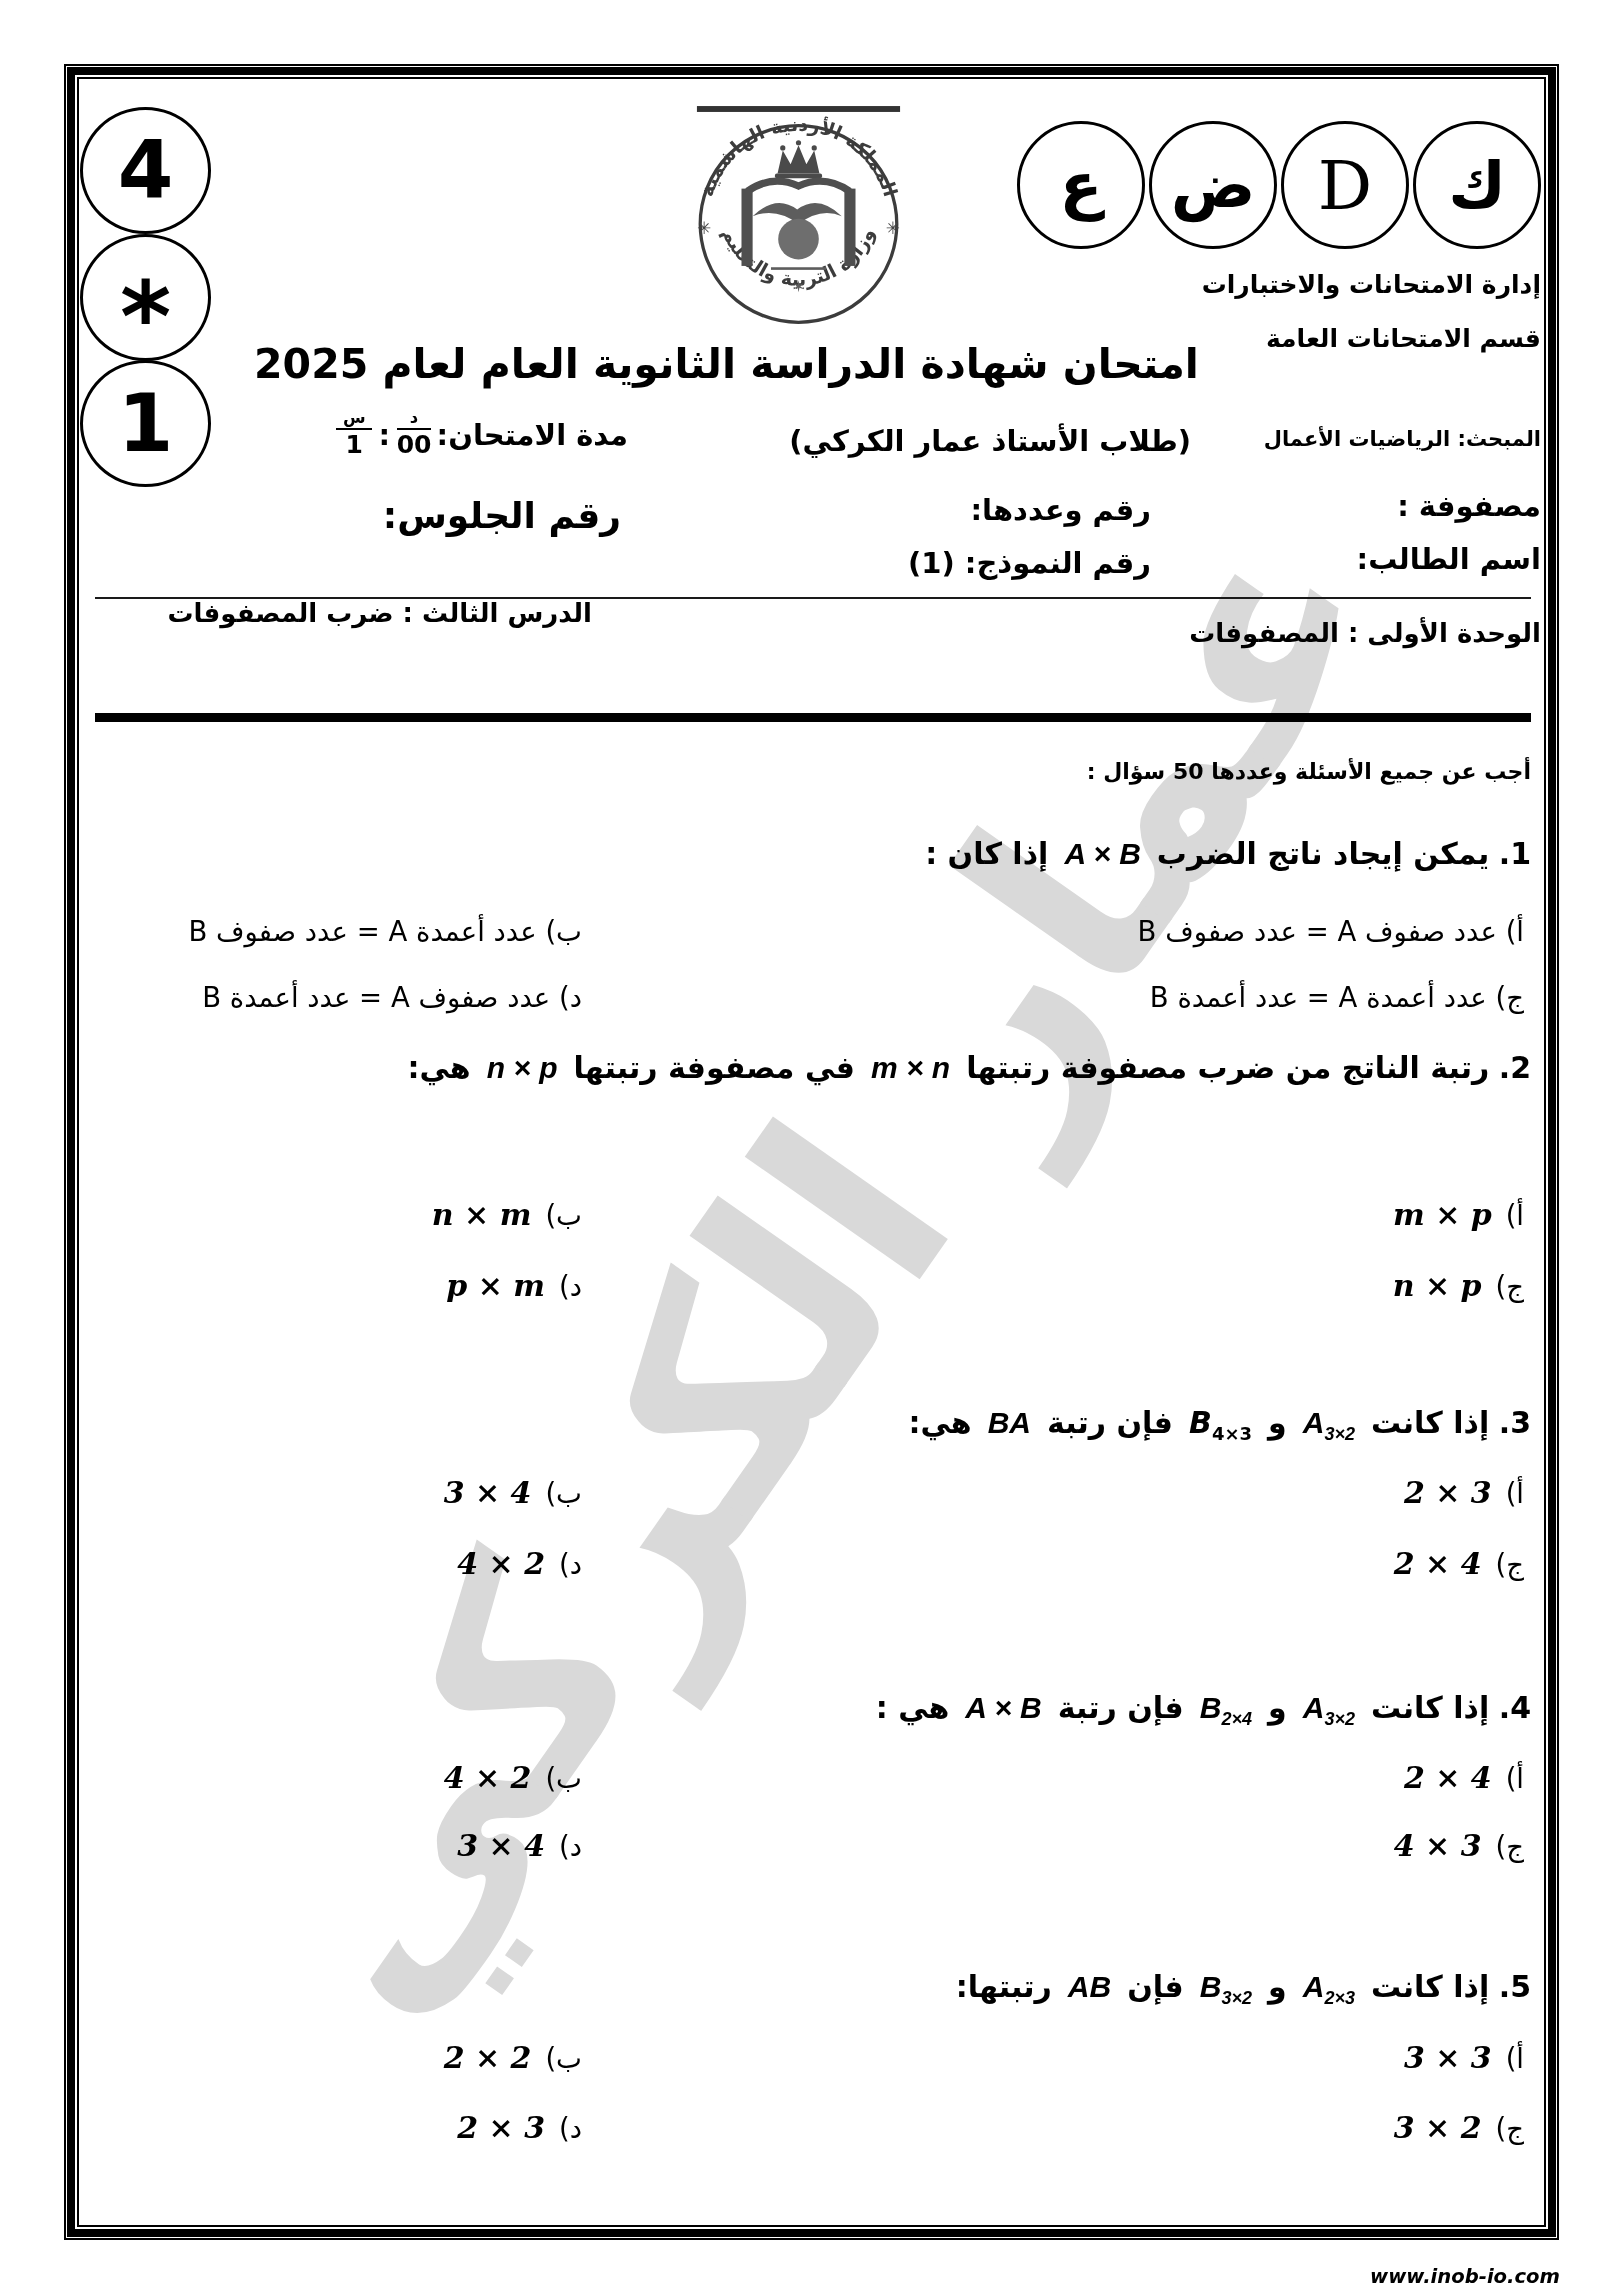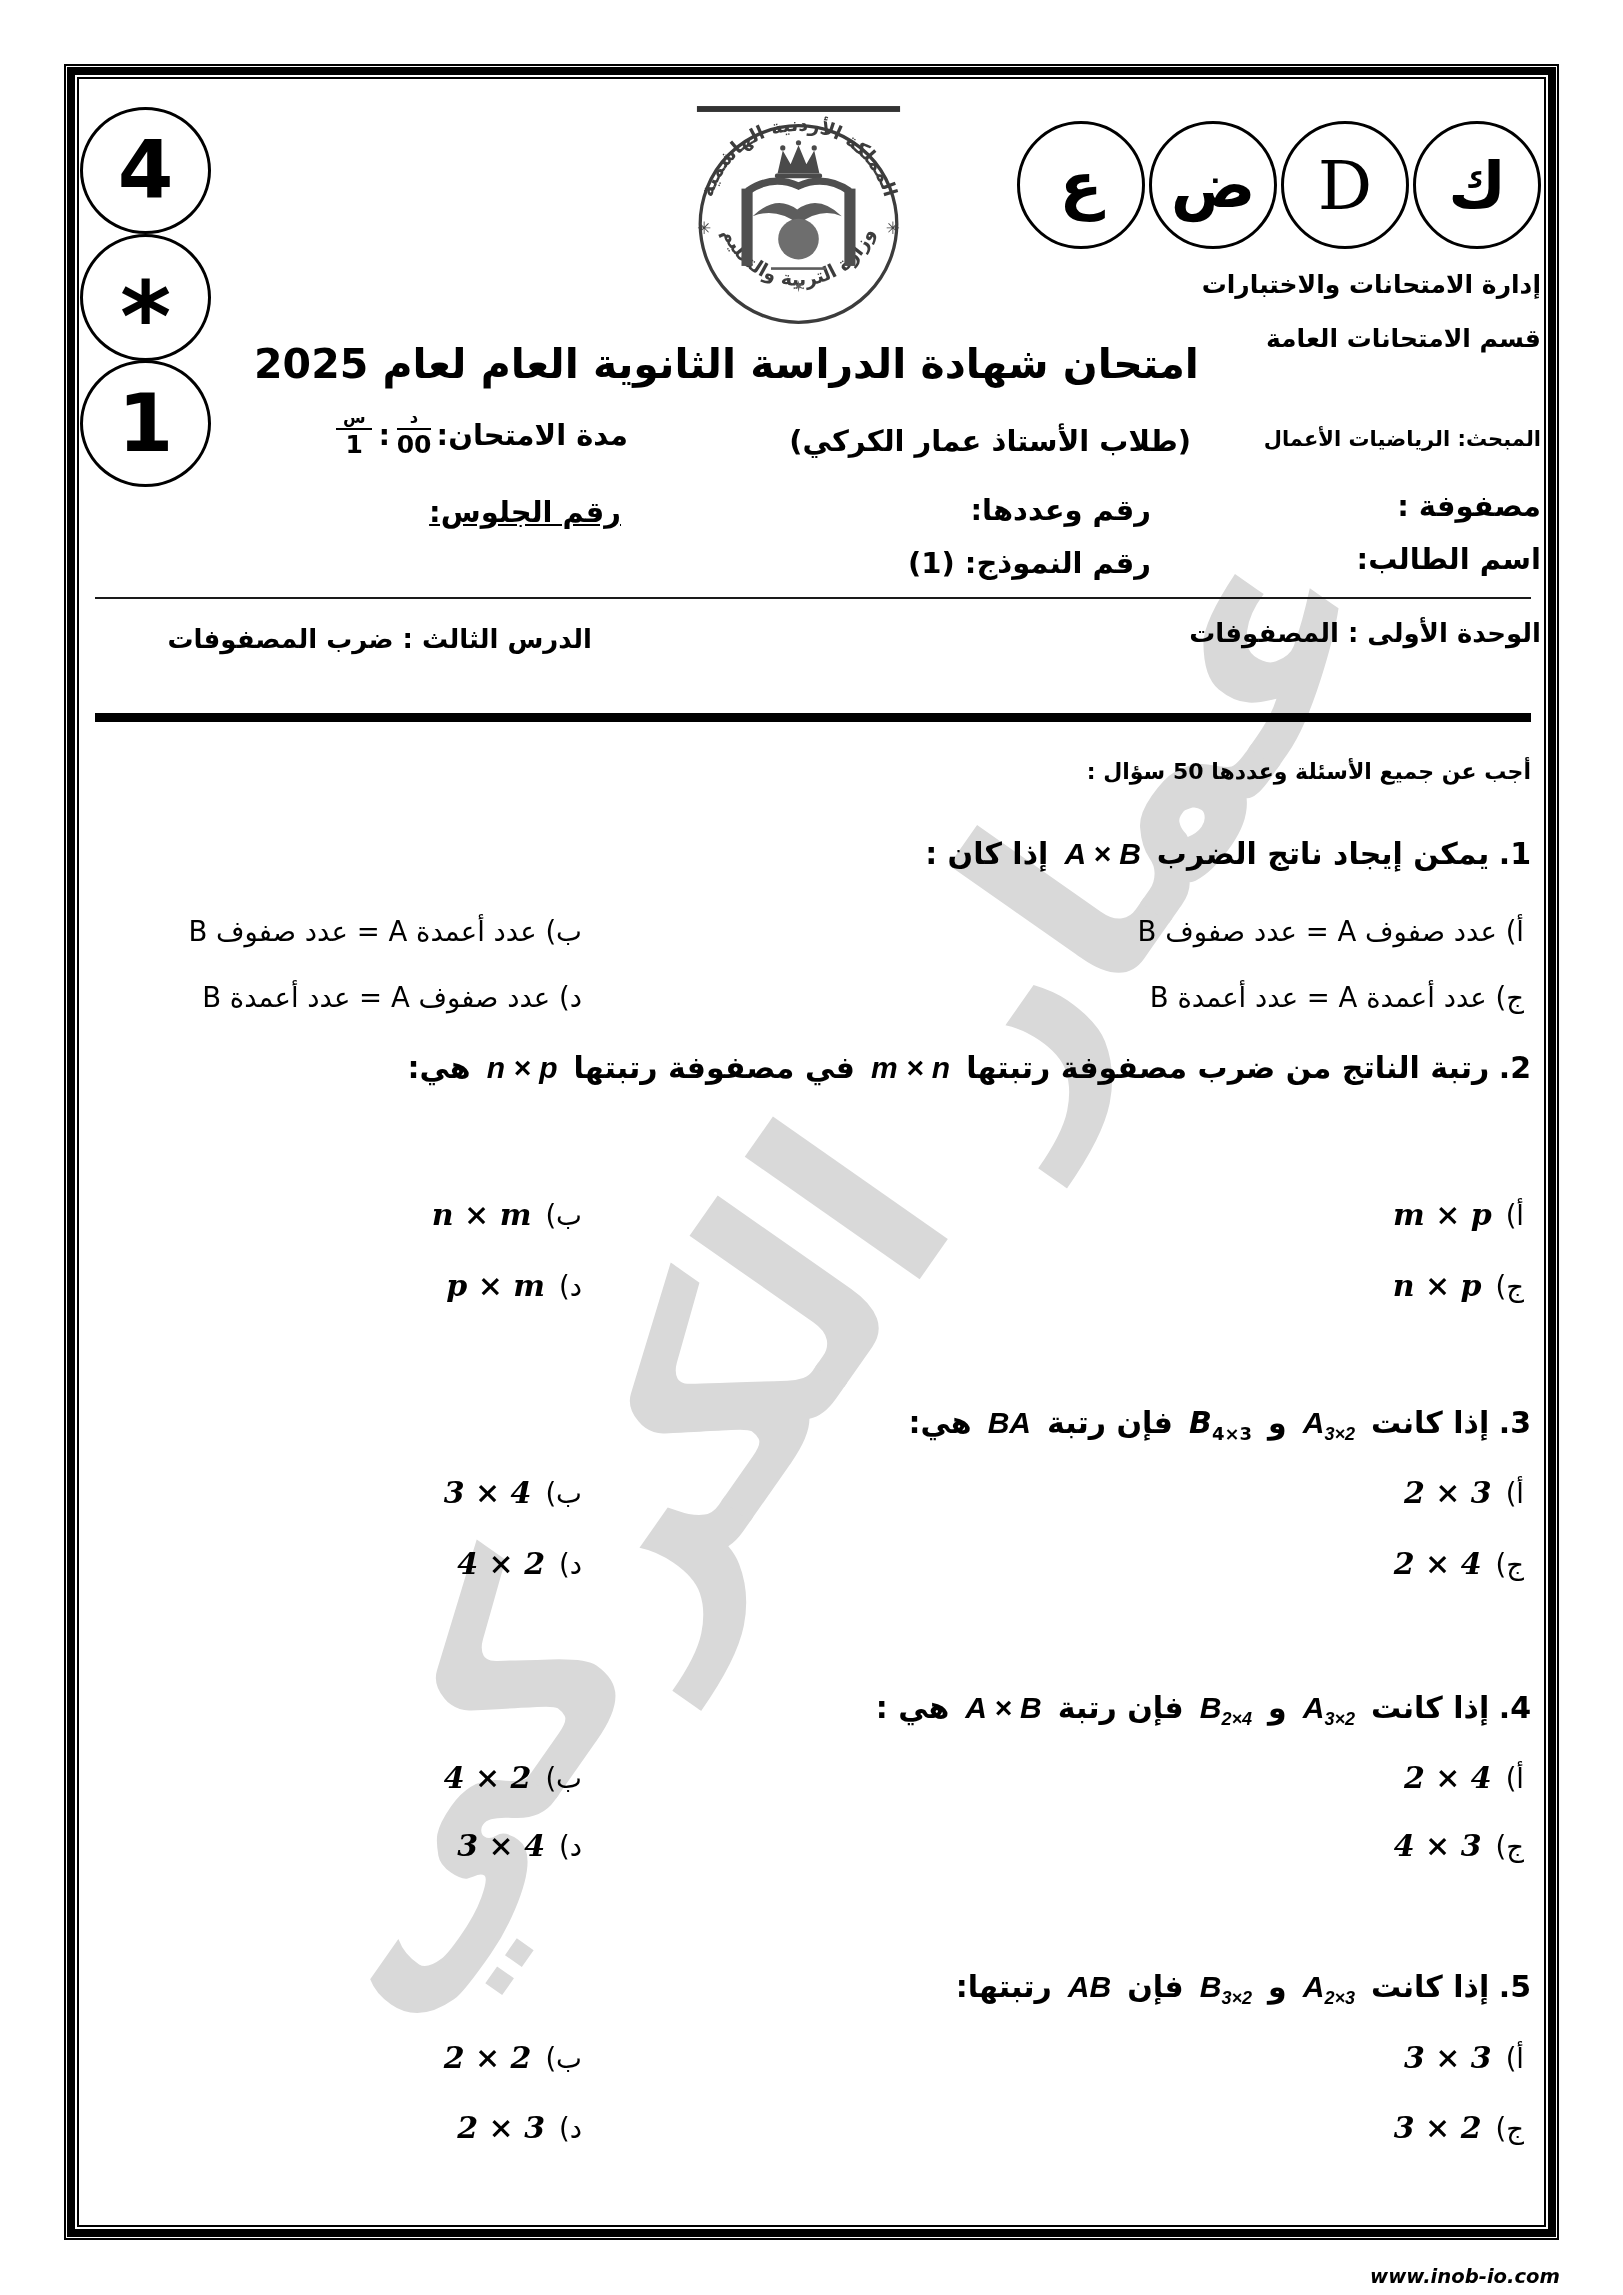--- a/index.html
+++ b/index.html
@@ -37,31 +37,31 @@
   .logo{position:absolute;left:674px;top:106px;z-index:2;}
   
   .dept1{right:82px;top:270px;font-size:25px;}
   .dept2{right:82px;top:324px;font-size:25px;}
   .title{left:0;right:170px;top:340px;text-align:center;font-size:41px;}
   .subject{right:82px;top:427px;font-size:21px;}
   .subtitle{right:432px;top:424px;font-size:29px;}
   .duration{right:995px;top:410px;font-size:29px;display:flex;direction:rtl;align-items:center;}
   .field{right:82px;top:489px;font-size:29px;}
   .subjnum{right:472px;top:493px;font-size:29px;}
-  .seatnum{right:1002px;top:495px;font-size:29px;text-decoration:underline;}
+  .seatnum{right:1002px;top:495px;font-size:36px;}
   .student{right:82px;top:542px;font-size:29px;}
   .formnum{right:472px;top:546px;font-size:29px;}
   .frac{display:inline-block;text-align:center;vertical-align:middle;margin:0 5.2px;}
   .frac .top{display:block;font-size:16.4px;font-weight:bold;line-height:1;border-bottom:2.6px solid #000;padding:0 6.5px 2px;}
   .frac .bot{display:block;font-size:25px;font-weight:bold;line-height:1.2;}
   .dsep{font-weight:bold;margin:0 1.3px;}
   
   .hr1{position:absolute;left:95px;top:597px;width:1436px;height:2px;background:#1a1a1a;z-index:2;}
   .unit{right:82px;top:618px;font-size:26px;}
-  .lesson{right:1031px;top:624px;font-size:26px;}
+  .lesson{right:1031px;top:598px;font-size:26px;}
   .hr2{position:absolute;left:95px;top:713px;width:1436px;height:8.5px;background:#000;z-index:2;}
   
   .instr{right:92px;top:759px;font-size:22px;}
   .qh{font-size:30px;}
   .qnum{font-weight:bold;}
   .qar{font-weight:bold;}
   .math{font-family:Liberation Sans, sans-serif;font-style:italic;font-weight:bold;margin:0 6.5px;}
   .math.up{font-family:"DejaVu Sans",sans-serif;font-style:normal;}
   sub{font-size:0.6em;}
   .opt{font-size:27.5px;}

